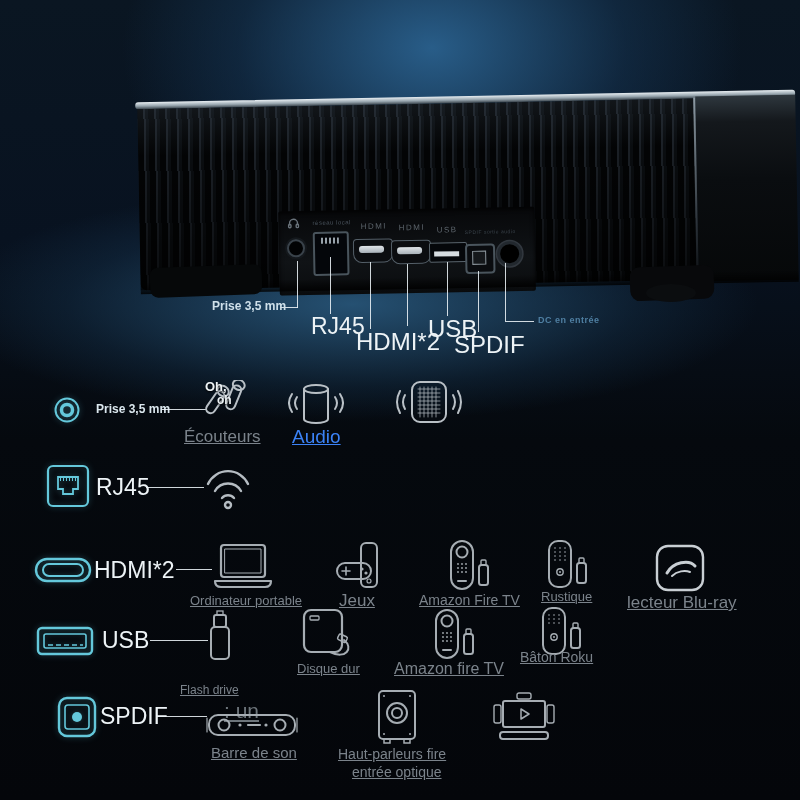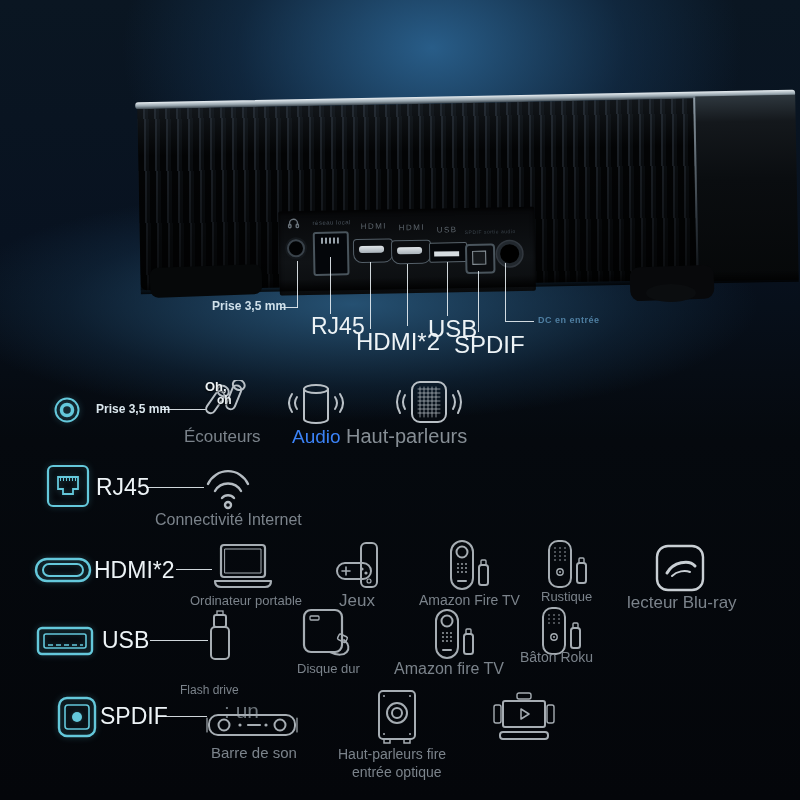--- a/index.html
+++ b/index.html
@@ -1,21 +1,21 @@
 <!DOCTYPE html>
 <html><head>
 <meta charset="utf-8">
 <style>
   html,body{margin:0;padding:0;background:#000;}
   #stage{position:relative;width:800px;height:800px;overflow:hidden;
          font-family:"Liberation Sans",sans-serif;background:#04060a;}
   .abs{position:absolute;}
   .line{position:absolute;background:rgba(236,243,247,.88);}
   .lblW{position:absolute;color:#edf3f6;white-space:nowrap;}
-  .lblG{position:absolute;color:#7b838b;white-space:nowrap;}
+  .lblG{position:absolute;color:#7b838b;white-space:nowrap;text-decoration:underline;}
   .lblTiny{position:absolute;white-space:nowrap;letter-spacing:.5px;}
   svg{display:block;}
   .fins{background:repeating-linear-gradient(90deg,#030405 0px,#030405 6px,#1b2026 6px,#1b2026 8px,#0a0d10 8px,#0a0d10 11px);}
   .overlayShade{background:linear-gradient(180deg,rgba(70,85,100,.22),rgba(0,0,0,0) 26%,rgba(0,0,0,.35) 70%,rgba(0,0,0,.62) 100%);}
 </style>
 </head>
 <body>
 
 <div id="stage">
 
@@ -140,37 +140,35 @@
     <rect x="20" y="3" width="34" height="40" rx="8"></rect>
     <g stroke-width=".7">
       <path d="M26,10 h22 M26,14 h22 M26,18 h22 M26,22 h22 M26,26 h22 M26,30 h22 M26,34 h22"></path>
       <path d="M28,8 v30 M32,8 v30 M36,8 v30 M40,8 v30 M44,8 v30"></path>
     </g>
     <path d="M13,16 q-4,7 0,14"></path>
       <path d="M8,12 q-6,11 0,22"></path>
     <path d="M61,16 q4,7 0,14"></path>
       <path d="M66,12 q6,11 0,22"></path>
   </svg>
-  <div class="lblG" style="left:346px;top:425px;font-size:20px;color:#868e95;">Haut-parleurs</div>
 
   <svg class="abs" style="left:46px;top:464px;filter:drop-shadow(0 0 3px rgba(100,200,220,.35));" width="44" height="44" viewBox="0 0 44 44" fill="none" stroke="#64c8db">
     <rect x="2" y="2" width="40" height="40" rx="5" stroke-width="2.2"></rect>
     <path d="M12,13 h20 v12 h-5 v5 h-10 v-5 h-5 z" stroke-width="1.8"></path>
     <path d="M14.5,13 v4 M17.5,13 v4 M20.5,13 v4 M23.5,13 v4 M26.5,13 v4 M29.5,13 v4" stroke-width="1"></path>
   </svg>
   <div class="lblW" style="left:96px;top:474px;font-size:23px;">RJ45</div>
   <div class="line" style="left:146px;top:487px;width:58px;height:1px;"></div>
 
   <svg class="abs" style="left:202px;top:462px" width="52" height="50" viewBox="0 0 52 50" fill="none" stroke="#b5bcc2" stroke-width="2.4" stroke-linecap="round">
     <path d="M6,22 A22,22 0 0 1 46,22"></path>
       <path d="M13,29 A15,15 0 0 1 39,29"></path>
       <path d="M20,36 A8,8 0 0 1 32,36"></path>
     <circle cx="26" cy="43" r="3"></circle>
   </svg>
-  <div class="lblG" style="left:155px;top:511px;font-size:16px;">Connectivité Internet</div>
 
   <svg class="abs" style="left:34px;top:552px;filter:drop-shadow(0 0 3px rgba(100,200,220,.35));" width="58" height="36" viewBox="0 0 58 36" fill="none" stroke="#64c8db">
     <rect x="2" y="7" width="54" height="22" rx="11" stroke-width="2.4"></rect>
     <rect x="9" y="12" width="40" height="12" rx="6" stroke-width="2"></rect>
   </svg>
   <div class="lblW" style="left:94px;top:557px;font-size:23px;">HDMI*2</div>
   <div class="line" style="left:176px;top:569px;width:36px;height:1px;"></div>
 
   <svg class="abs" style="left:211px;top:543px" width="64" height="48" viewBox="0 0 64 48" fill="none" stroke="#a6adb3" stroke-width="2.2" stroke-linecap="round" stroke-linejoin="round">
     <rect x="10" y="2" width="44" height="32" rx="3"></rect>

